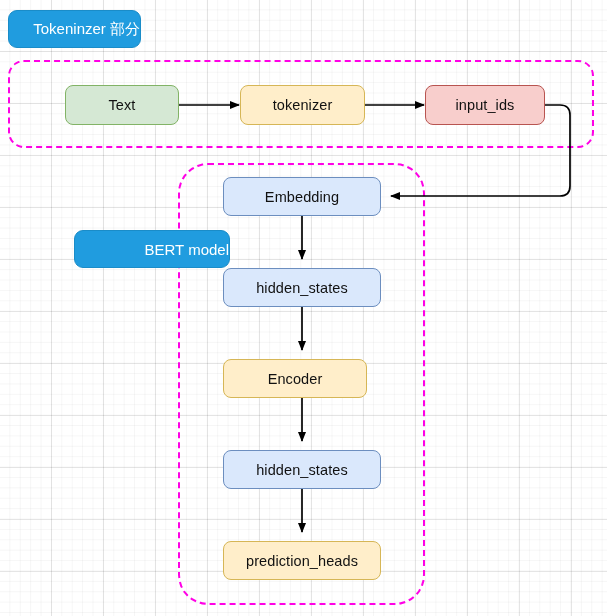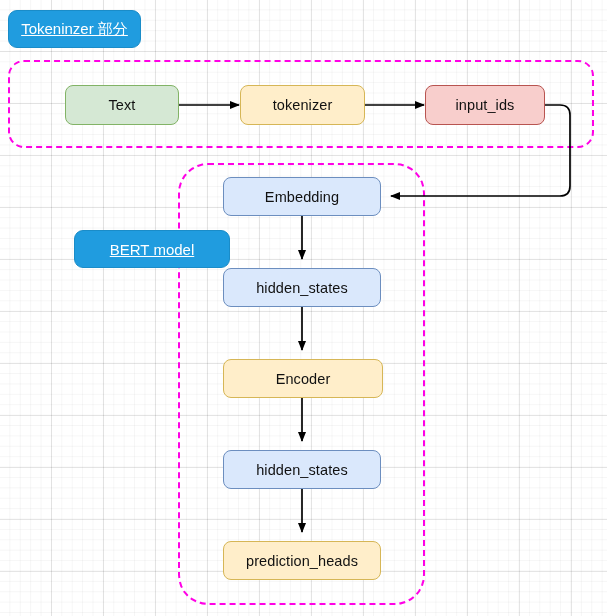--- a/index.html
+++ b/index.html
@@ -42,25 +42,24 @@
   .node.blue   { background: #dae8fc; border-color: #6c8ebf; }
 
   .badge {
     position: absolute;
     box-sizing: border-box;
     background: #209cdf;
     border: 1.4px solid #1a8cc8;
     border-radius: 9px;
     display: flex;
     align-items: center;
-    justify-content: center;
+    justify-content: flex-end;
     color: #ffffff;
     font-size: 15px;
     white-space: nowrap;
-    text-decoration: underline;
   }
 
   .dashed-group {
     position: absolute;
     box-sizing: border-box;
     border: 2px dashed #ff00e6;
     background: transparent;
   }
   .dashed-group.g-tokenizer { border-radius: 16px; }
   .dashed-group.g-bert { border-radius: 30px; }
@@ -126,21 +125,21 @@
   </div>
 
   <div class="node red" style="left:425px; top:85px; width:120px; height:40px;">
     <span>input_ids</span>
   </div>
 
   <div class="node blue" style="left:223px; top:268px; width:158px; height:39px;">
     <span>hidden_states</span>
   </div>
 
-  <div class="node yellow" style="left:223px; top:359px; width:160px; height:39px;">
+  <div class="node yellow" style="left:223px; top:359px; width:144px; height:39px;">
     <span>Encoder</span>
   </div>
 
   <div class="node blue" style="left:223px; top:450px; width:158px; height:39px;">
     <span>hidden_states</span>
   </div>
 
   <div class="node yellow" style="left:223px; top:541px; width:158px; height:39px;text-align:right;">
     <span>prediction_heads</span>
   </div>

